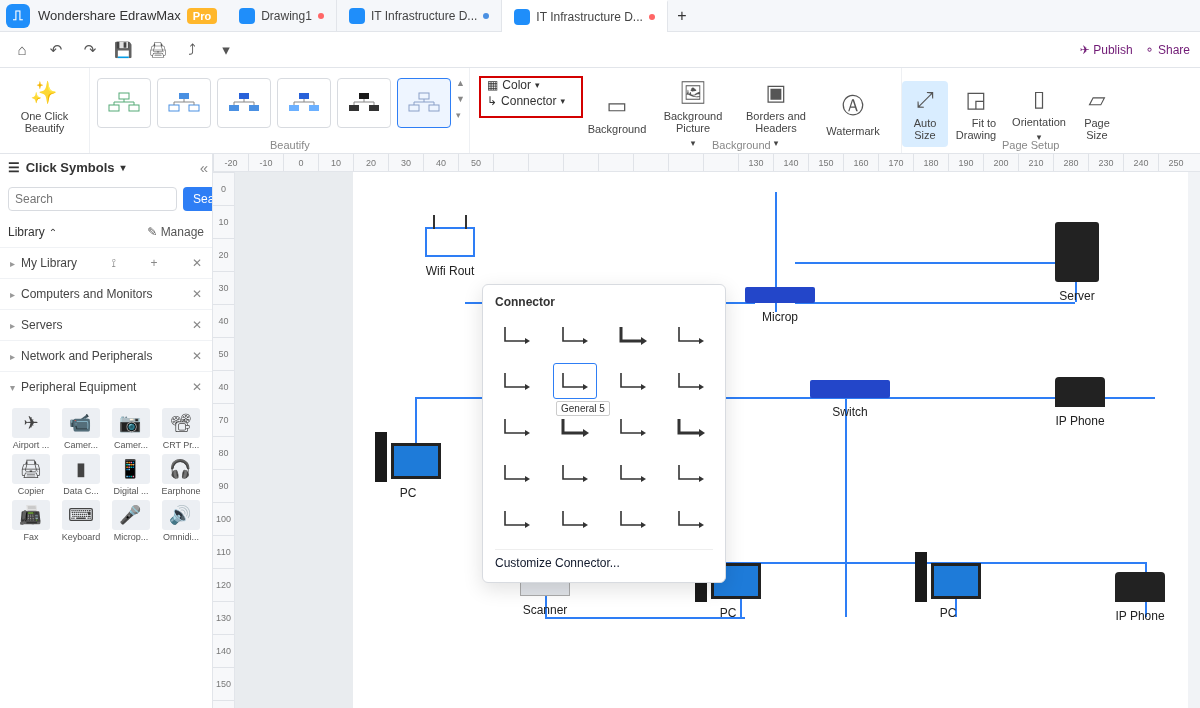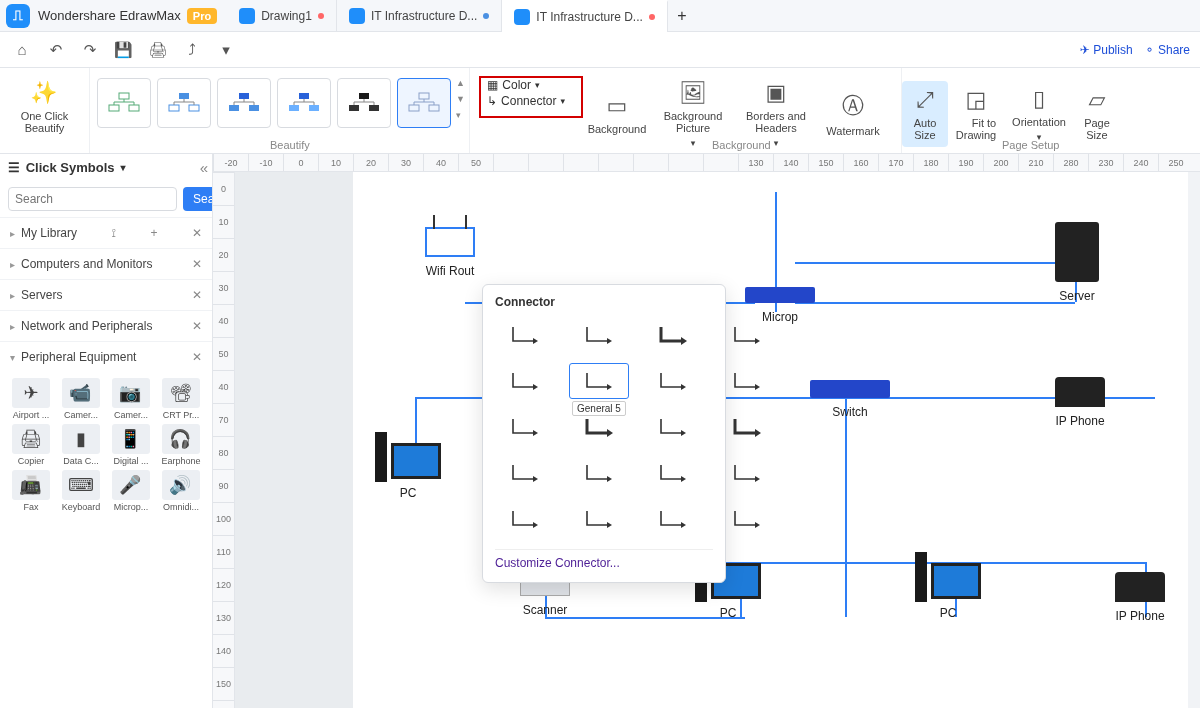--- a/index.html
+++ b/index.html
@@ -17,21 +17,21 @@
 .tab .dot.blue { background:#4a90e2; }
 .addtab { width:28px; text-align:center; font-size:16px; cursor:pointer; }
 
 
 .menubar { height:36px; display:flex; align-items:center; gap:10px; padding:0 10px; border-bottom:1px solid #e2e5ea; position:relative; }
 .iconbtn { width:24px; height:24px; display:flex; align-items:center; justify-content:center; color:#555; cursor:pointer; border-radius:4px; font-size:15px;}
 .menu-items { display:flex; gap:22px; margin-left:40px; }
 .menu-item { font-size:13px; color:#555; cursor:pointer; padding:4px 0; }
 .menu-item.active { color:#2e7ef5; border-bottom:2px solid #2e7ef5; font-weight:600; }
 .hot-badge { background:#ff3b6b; color:#fff; font-size:9px; padding:1px 5px; border-radius:8px; position:relative; top:-8px; left:-4px; }
-.right-actions { margin-left:auto; display:flex; gap:12px; color:#1d4ed8; font-size:12px; }
+.right-actions { margin-left:auto; display:flex; gap:12px; color:#701a75; font-size:12px; }
 
 
 .ribbon { height:86px; background:#fff; display:flex; border-bottom:1px solid #e2e5ea; position:relative; }
 .ribbon-group { display:flex; flex-direction:column; align-items:center; padding: 6px 0 0; border-right:1px solid #eef0f3; }
 .ribbon-group.noline { border-right:none; }
 .ribbon-label { font-size:11px; color:#888; position:absolute; bottom:2px; }
 .big-btn { display:flex; flex-direction:column; align-items:center; justify-content:center; width:70px; height:66px; cursor:pointer; gap:4px; font-size:11px; color:#444; border-radius:4px; }
 .big-btn.selected { background:#d9edff; }
 .big-btn .icn { font-size:22px; color:#555; }
 .theme-btn { width:54px; height:50px; border:1px solid #d8dbe0; border-radius:4px; display:flex; align-items:center; justify-content:center; margin:4px 3px; cursor:pointer; background:#fff; }
@@ -84,27 +84,27 @@
 .wifi::before,.wifi::after{content:"";position:absolute;width:2px;height:14px;background:#333;top:-14px;}
 .wifi::before{left:6px;} .wifi::after{right:6px;}
 
 .wire { position:absolute; background:#2e7ef5; }
 .wire.h{ height:2px;} .wire.v{ width:2px;}
 
 
 .conn-popup { position:absolute; left:482px; top:130px; width:244px; background:#fff; border:1px solid #d8dbe0; border-radius:6px; box-shadow:0 6px 20px rgba(0,0,0,0.12); padding:10px 12px 12px; z-index:20;}
 .conn-popup h4 { font-size:12px; font-weight:700; color:#333; margin-bottom:8px;}
 .conn-grid { display:grid; grid-template-columns:repeat(4,1fr); gap:10px 14px; margin-bottom:12px;}
-.conn-cell { width:60px; height:36px; display:flex; align-items:center; justify-content:center; cursor:pointer; position:relative;}
+.conn-cell { width:44px; height:36px; display:flex; align-items:center; justify-content:center; cursor:pointer; position:relative;}
 .conn-cell.tip { border:1px solid #2e7ef5; border-radius:3px;}
 .conn-cell svg { width:32px; height:28px;}
 .conn-shape { stroke:#333; stroke-width:1.6; fill:none;}
 .conn-shape.bold{ stroke-width:3;}
 .tooltip { position:absolute; bottom:-18px; left:2px; background:#fff; border:1px solid #ccc; font-size:10px; padding:1px 4px; white-space:nowrap; border-radius:2px;}
-.customize { font-size:12px; color:#4c1d95; cursor:pointer; padding-top:6px; border-top:1px solid #eee;}
+.customize { font-size:12px; color:#0f172a; cursor:pointer; padding-top:6px; border-top:1px solid #eee;}
 .arrowhead{ fill:#333; }
 
 .scroll-track{ position:absolute; right:0; top:18px; bottom:0; width:12px; background:#f1f3f6;}
 </style>
 </head>
 <body>
 
 <div class="titlebar">
   <div class="logo">⎍</div>
   <div class="app-title">Wondershare EdrawMax</div>
@@ -284,20 +284,25 @@
       <div class="more-sym">
         <span>☰</span>
         <span>Click Symbols</span>
         <span style="font-size:10px">▾</span>
       </div>
       <span class="collapse-ic">«</span>
     </div>
     <div class="search-row">
       <input placeholder="Search" style="">
       <button class="search-btn">Search</button>
+    </div>
+    <div class="lib-head">
+      <span>Library</span>
+      <span style="margin-left:4px;font-size:10px">⌃</span>
+      <span class="mg">✎ <span>Manage</span></span>
     </div>
 
     <div class="lib-item">
         <span class="chev">▸</span>
         <span>My Library</span>
         <span class="x">⟟</span>
         <span class="x">+</span>
         <span class="x">✕</span>
       </div>
     <div class="lib-item">

